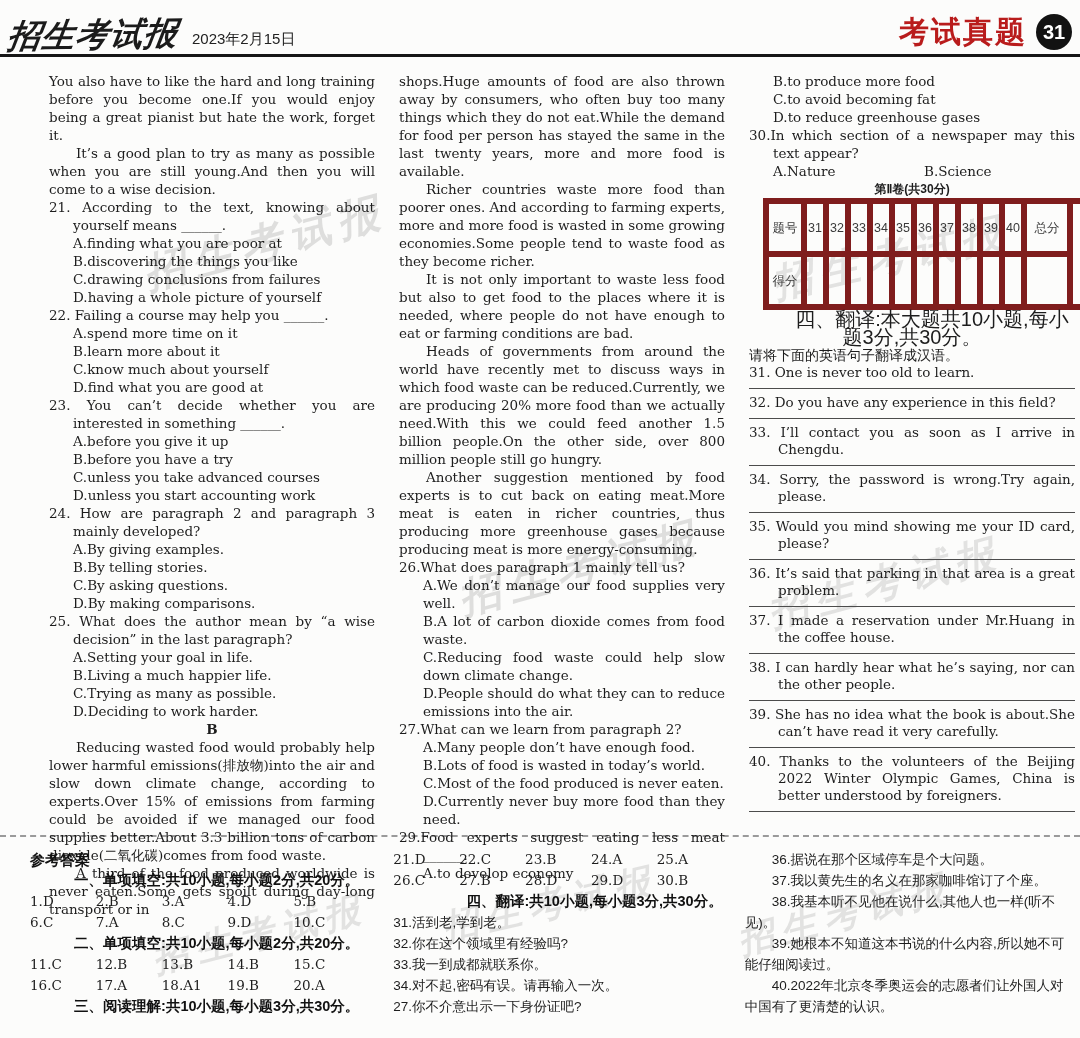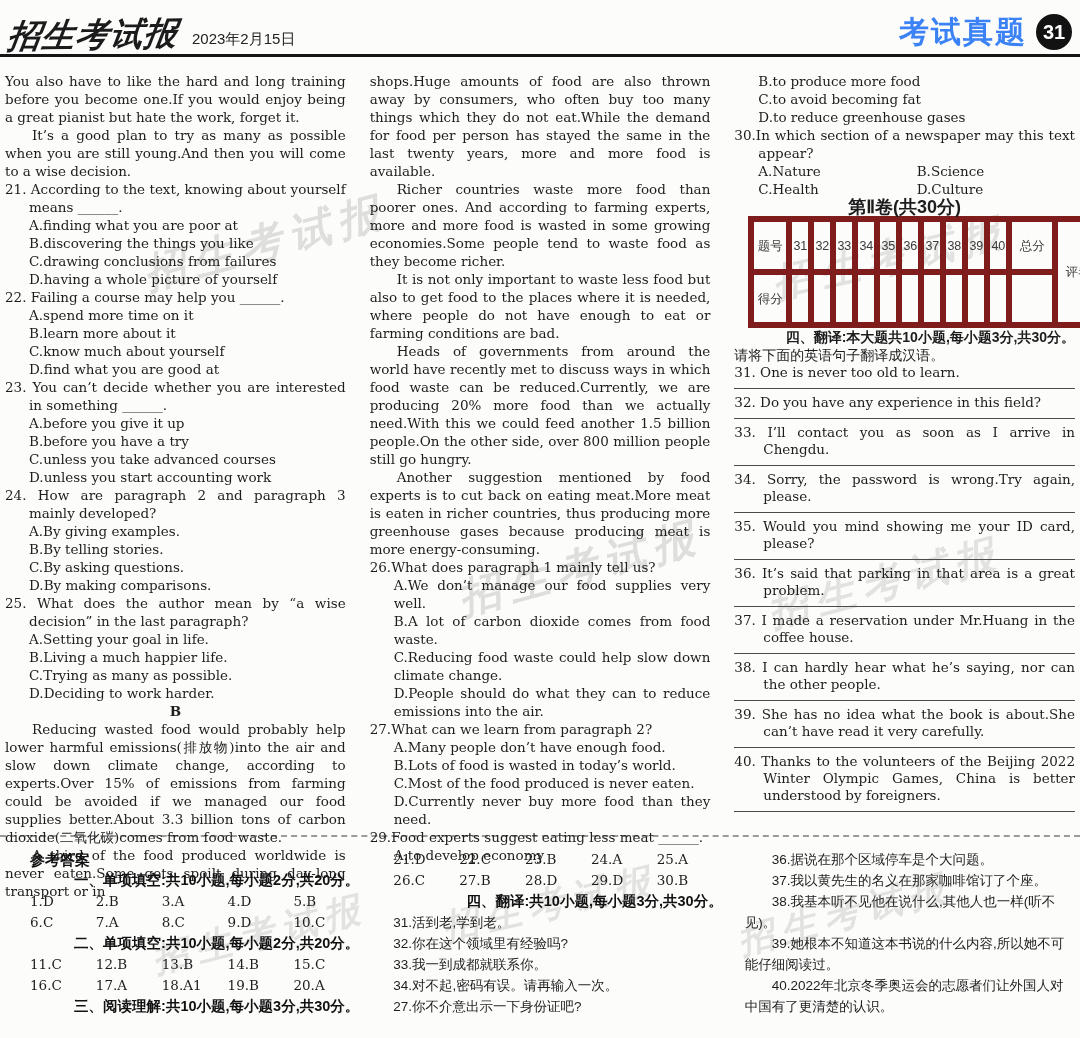--- a/index.html
+++ b/index.html
@@ -27,55 +27,55 @@
     transform:skewX(-9deg) rotate(-1deg);letter-spacing:1px;color:#1b1b1b;
     font-family:"DejaVu Serif", serif;
   }
   .date{
     font-family:"Liberation Sans", sans-serif;font-size:15px;color:#222;
     margin-left:14px;padding-bottom:2px;
   }
   .hdr-right{display:flex;align-items:center;gap:9px;padding-bottom:1px;}
   .sect-title{
     font-family:"Liberation Sans", sans-serif;font-weight:900;
-    font-size:30px;letter-spacing:2px;color:#3b82f6;line-height:1;
+    font-size:30px;letter-spacing:2px;color:#b91c1c;line-height:1;
   }
   .page-badge{
     width:36px;height:36px;border-radius:50%;background:#121212;color:#fff;
     display:flex;align-items:center;justify-content:center;
     font-family:"Liberation Sans", sans-serif;font-weight:bold;font-size:20px;
   }
   
-  .cols{display:flex;gap:24px;padding:15px 5px 0 5px;height:768px;box-sizing:border-box;}
+  .cols{display:flex;gap:24px;padding:15px 5px 0 5px;height:768px;box-sizing:border-box;margin-left:44px;}
   .col{flex:1;min-width:0;font-size:13.5px;line-height:18px;text-align:justify;}
   .col p{margin:0;}
   .ind{text-indent:2em;}
   .stem{padding-left:24px;text-indent:-24px;}
   .opt{padding-left:24px;}
   .plabel{text-align:center;font-weight:bold;text-indent:0;}
   .optrow{display:flex;padding-left:24px;}
   .optrow span{flex:0 0 50%;}
   
   .sec2-title{
     text-align:center;font-family:"Liberation Sans", sans-serif;font-weight:bold;
-    font-size:18px;margin:10px 0 7px 0;text-indent:0;
+    font-size:12px;margin:10px 0 7px 0;text-indent:0;
   }
   table.score{border-collapse:collapse;table-layout:fixed;width:330px;margin-left:14px;}
   table.score td{
     border:6px solid #7f1d1d;text-align:center;vertical-align:middle;
     font-family:"Liberation Sans", sans-serif;font-size:12.5px;color:#3a3a3a;
     padding:0;height:47px;overflow:hidden;
   }
   td.c-lbl{width:32px;}
   td.c-n{width:16px;font-size:11.5px;font-family:"DejaVu Serif", serif;}
   td.c-total{width:40px;}
   td.c-wide{width:52px;vertical-align:top;padding-top:13px;}
   .instr-bold{
-    font-family:"Liberation Sans", sans-serif;font-weight:bold;font-size:14px;
-    text-indent:2em;margin-top:9px;text-align:right;
+    font-family:"Liberation Sans", sans-serif;font-weight:normal;font-size:20px;
+    text-indent:2em;margin-top:9px;text-align:center;
   }
   .instr{
     font-family:"Liberation Sans", sans-serif;font-size:14px;
     margin-bottom:4px;text-align:left;
   }
   .t-item{padding-left:29px;text-indent:-29px;line-height:17px;margin-top:6px;}
   .ans-line{border-bottom:1px solid #4c4c4c;height:7px;margin-bottom:5px;}
   
   .answers{
     border-top:2px dashed #9a9a9a;margin:10px 0 0 0;
@@ -190,24 +190,20 @@
 
       <div class="col">
         <p class="opt">B.to produce more food</p>
         <p class="opt">C.to avoid becoming fat</p>
         <p class="opt">D.to reduce greenhouse gases</p>
         <div>
           <p class="stem">30.In which section of a newspaper may this text appear?</p>
           <div class="optrow">
             <span>A.Nature</span>
             <span>B.Science</span>
-          </div>
-          <div class="optrow">
-            <span>C.Health</span>
-            <span>D.Culture</span>
           </div>
         </div>
 
         <p class="sec2-title">第Ⅱ卷(共30分)</p>
 
         <table class="score">
           <tbody>
               <tr>
             <td class="c-lbl">题号</td>
             <td class="c-n">31</td>

